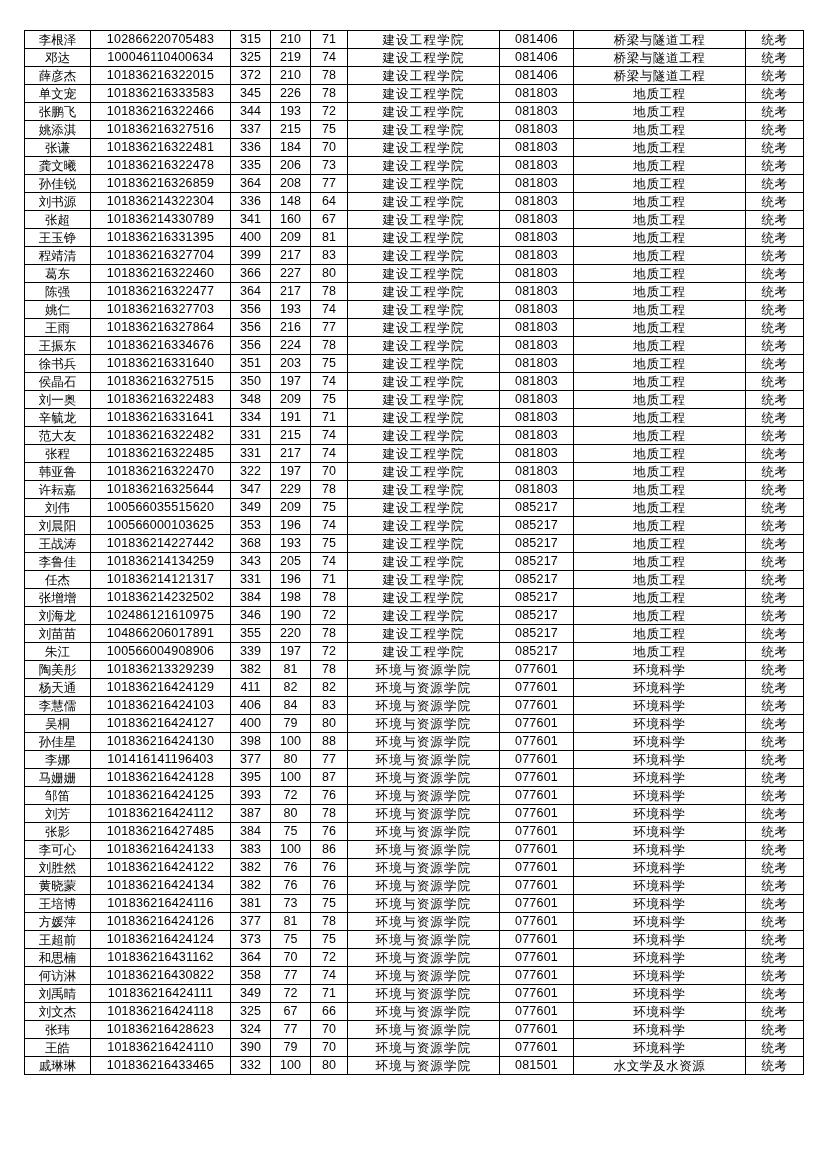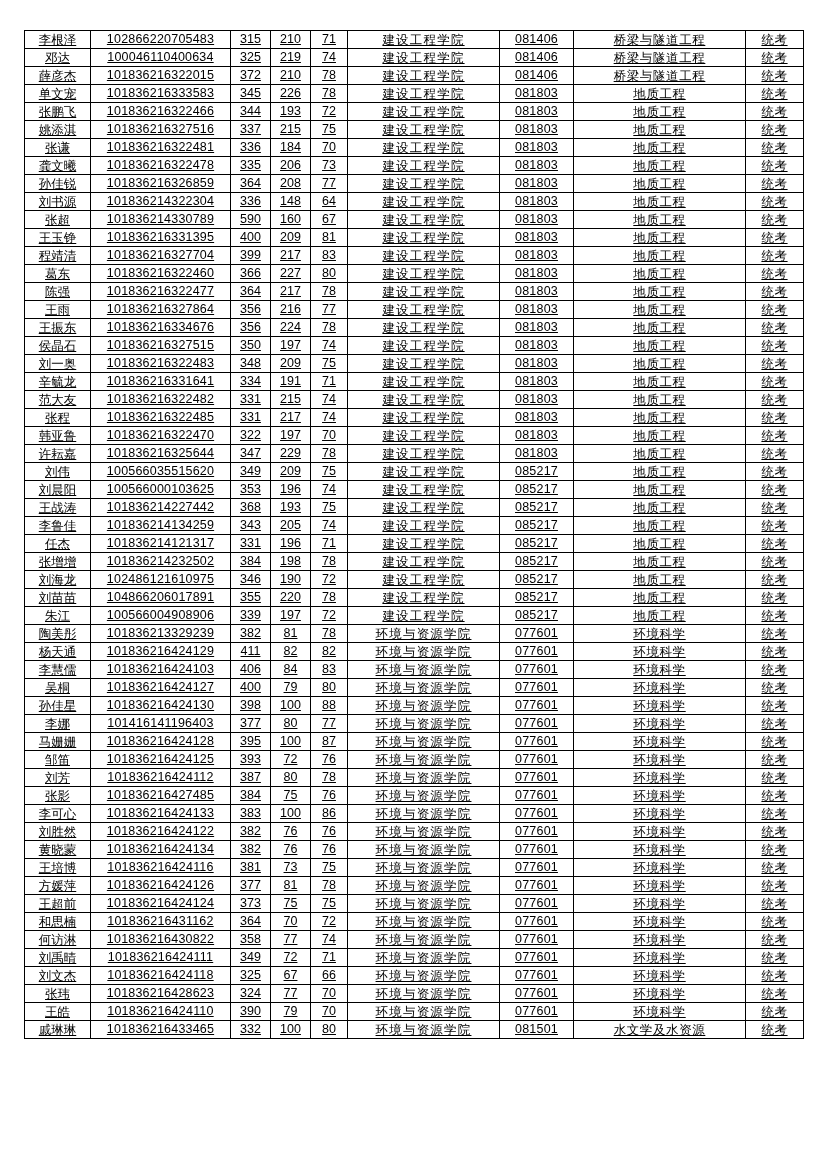--- a/index.html
+++ b/index.html
@@ -15,21 +15,20 @@
     color: #000000;
     position: relative;
     overflow: hidden;
   }
   .page {
     width: 668px;
     height: 1169px;
     position: relative;
     box-sizing: border-box;
     padding: 30px 24px 0 24px;
-    text-decoration: underline;
   }
   table.roster {
     border-collapse: collapse;
     table-layout: fixed;
     width: 779px;
     margin: 0 auto;
   }
   table.roster td {
     border: 1px solid #000000;
     height: 17px;
@@ -184,21 +183,21 @@
           <td class="cell-num">148</td>
           <td class="cell-num">64</td>
           <td class="cell-college">建设工程学院</td>
           <td class="cell-code">081803</td>
           <td class="cell-major">地质工程</td>
           <td class="cell-type">统考</td>
         </tr>
         <tr>
           <td class="cell-name">张超</td>
           <td class="cell-id">101836214330789</td>
-          <td class="cell-num">590</td>
+          <td class="cell-num">341</td>
           <td class="cell-num">160</td>
           <td class="cell-num">67</td>
           <td class="cell-college">建设工程学院</td>
           <td class="cell-code">081803</td>
           <td class="cell-major">地质工程</td>
           <td class="cell-type">统考</td>
         </tr>
         <tr>
           <td class="cell-name">王玉铮</td>
           <td class="cell-id">101836216331395</td>
@@ -237,36 +236,58 @@
           <td class="cell-id">101836216322477</td>
           <td class="cell-num">364</td>
           <td class="cell-num">217</td>
           <td class="cell-num">78</td>
           <td class="cell-college">建设工程学院</td>
           <td class="cell-code">081803</td>
           <td class="cell-major">地质工程</td>
           <td class="cell-type">统考</td>
         </tr>
         <tr>
+          <td class="cell-name">姚仁</td>
+          <td class="cell-id">101836216327703</td>
+          <td class="cell-num">356</td>
+          <td class="cell-num">193</td>
+          <td class="cell-num">74</td>
+          <td class="cell-college">建设工程学院</td>
+          <td class="cell-code">081803</td>
+          <td class="cell-major">地质工程</td>
+          <td class="cell-type">统考</td>
+        </tr>
+        <tr>
           <td class="cell-name">王雨</td>
           <td class="cell-id">101836216327864</td>
           <td class="cell-num">356</td>
           <td class="cell-num">216</td>
           <td class="cell-num">77</td>
           <td class="cell-college">建设工程学院</td>
           <td class="cell-code">081803</td>
           <td class="cell-major">地质工程</td>
           <td class="cell-type">统考</td>
         </tr>
         <tr>
           <td class="cell-name">王振东</td>
           <td class="cell-id">101836216334676</td>
           <td class="cell-num">356</td>
           <td class="cell-num">224</td>
           <td class="cell-num">78</td>
+          <td class="cell-college">建设工程学院</td>
+          <td class="cell-code">081803</td>
+          <td class="cell-major">地质工程</td>
+          <td class="cell-type">统考</td>
+        </tr>
+        <tr>
+          <td class="cell-name">徐书兵</td>
+          <td class="cell-id">101836216331640</td>
+          <td class="cell-num">351</td>
+          <td class="cell-num">203</td>
+          <td class="cell-num">75</td>
           <td class="cell-college">建设工程学院</td>
           <td class="cell-code">081803</td>
           <td class="cell-major">地质工程</td>
           <td class="cell-type">统考</td>
         </tr>
         <tr>
           <td class="cell-name">侯晶石</td>
           <td class="cell-id">101836216327515</td>
           <td class="cell-num">350</td>
           <td class="cell-num">197</td>

